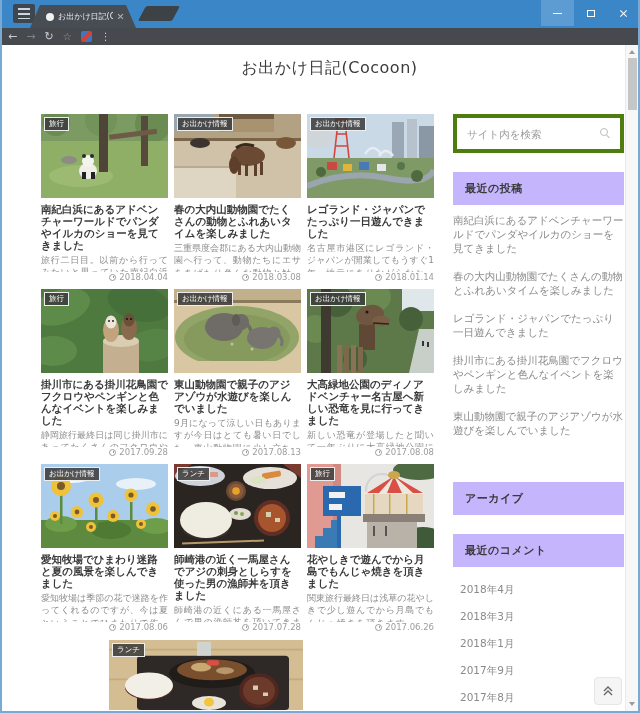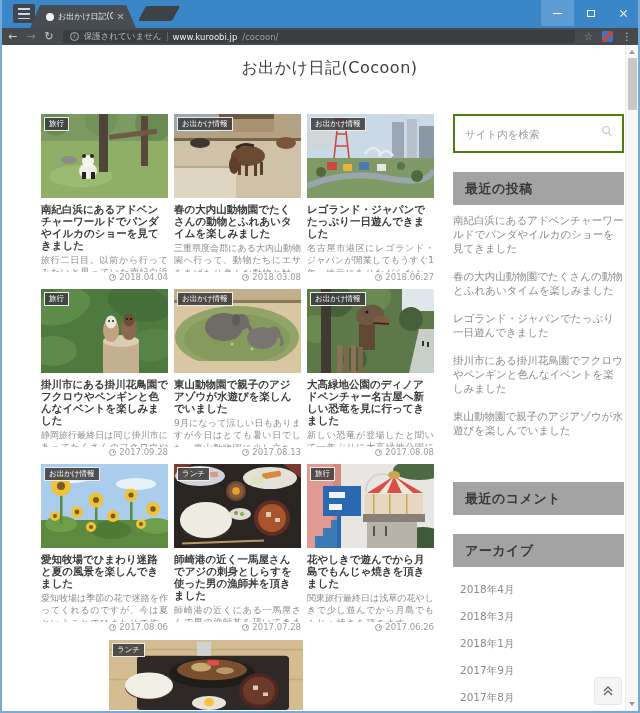--- a/index.html
+++ b/index.html
@@ -64,27 +64,27 @@
   .card-title { margin-top:5px; font-size:10.5px; line-height:12px; font-weight:700; color:#3a3a3a; }
   .card-excerpt { margin-top:3px; font-size:9px; line-height:12.3px; color:#8d8d8d; text-align:justify;
                   display:-webkit-box; -webkit-line-clamp:3; -webkit-box-orient:vertical; overflow:hidden; }
   .card-date { margin-top:auto; align-self:flex-end; font-size:8.5px; color:#9c9c9c; display:flex; align-items:center; gap:3px; }
   .clock-ic { width:7px; height:7px; border:1px solid #9c9c9c; border-radius:50%; position:relative; display:inline-block; }
   .clock-ic::after { content:""; position:absolute; left:2.5px; top:1px; width:1px; height:2.5px; background:#9c9c9c; }
   .post-large { margin-top:8px; margin-left:68px; position:relative; width:194px; height:70px; overflow:hidden; }
   .post-large svg { display:block; width:100%; height:100%; }
   
   .sidebar { width:171px; margin-left:19px; flex:none; }
-  .searchbox { position:relative; width:171px; height:39px; border:2px solid #4d7c0f; }
+  .searchbox { position:relative; width:171px; height:39px; border:4px solid #4d7c0f; }
   .searchbox input { width:100%; height:100%; border:none; outline:none; padding:0 26px 0 10px; font-size:10.5px; color:#555;
                      font-family:"DejaVu Sans","Liberation Sans",sans-serif; }
   .searchbox input::placeholder { color:#9a9a9a; }
   .mag-ic { position:absolute; right:12px; top:10px; width:8px; height:8px; border:1px solid #bdbdbd; border-radius:50%; }
   .mag-ic::after { content:""; position:absolute; right:-3px; bottom:-2px; width:4px; height:1px; background:#bdbdbd; transform:rotate(45deg); }
-  .side-heading { margin-top:19px; height:33px; background:#a3a3a3; font-size:13px; font-weight:700; color:#3a3a3a;
+  .side-heading { margin-top:19px; height:33px; background:#c4b5fd; font-size:11px; font-weight:700; color:#3a3a3a;
                   line-height:33px; padding-left:12px; letter-spacing:.5px; }
   .side-list { margin-top:8px; list-style:none; }
   .side-list li { font-size:10.5px; line-height:14px; color:#8a8a8a; margin-bottom:14px; }
   .archive-list li { margin-bottom:13px;margin-left:7px; }
   .gap-sm { height:12px; }
   
   .backtop { position:absolute; right:16px; bottom:6px; width:28px; height:28px; background:#f5f5f5; border:1px solid #e6e6e6;
              border-radius:4px; display:flex; align-items:center; justify-content:center; }
 </style>
 </head>
@@ -112,27 +112,20 @@
       <div class="win-btn">
           <span class="glyph-close"></span>
         </div>
     </div>
   </div>
 
   <div class="toolbar">
     <span class="nav-ic">←</span>
     <span class="nav-ic disabled">→</span>
     <span class="nav-ic">↻</span>
-    <div class="omnibox">
-      <span class="info-ic"></span>
-      <span class="sec-text">保護されていません</span>
-      <span class="url-sep"></span>
-      <span class="url-host">www.kuroobi.jp</span>
-      <span class="url-path">/cocoon/</span>
-    </div>
     <span class="star-ic">☆</span>
     <span class="ext-ic"></span>
     <span class="menu-ic">⋮</span>
   </div>
 
   <div class="viewport">
     <h1 class="site-title">お出かけ日記(Cocoon)</h1>
 
     <div class="columns">
       <div class="main">
@@ -219,21 +212,21 @@
                 <circle cx="14" cy="58" r="5" fill="#4e6a3e"></circle>
                   <circle cx="110" cy="62" r="6" fill="#4e6a3e"></circle>
                   <circle cx="94" cy="52" r="4" fill="#57754a"></circle>
               </svg>
               <span class="badge">お出かけ情報</span>
             </div>
             <div class="card-title">レゴランド・ジャパンでたっぷり一日遊んできました</div>
             <div class="card-excerpt">名古屋市港区にレゴランド・ジャパンが開業してもうすぐ1年。地元にありながらなかなか行く機会がありません</div>
             <div class="card-date">
                 <span class="clock-ic"></span>
-                <span>2018.06.27</span>
+                <span>2018.01.14</span>
               </div>
           </div>
 
           <div class="card">
             <div class="thumb">
               <svg viewBox="0 0 127 84" preserveAspectRatio="none">
                 <rect width="127" height="84" fill="#4e7a40"></rect>
                 <ellipse cx="20" cy="18" rx="30" ry="17" fill="#5d8c4a" transform="rotate(-18 20 18)"></ellipse>
                 <ellipse cx="98" cy="14" rx="32" ry="18" fill="#46703a" transform="rotate(14 98 14)"></ellipse>
                 <ellipse cx="112" cy="56" rx="26" ry="16" fill="#568346" transform="rotate(-10 112 56)"></ellipse>
@@ -475,23 +468,23 @@
         <div class="side-heading">最近の投稿</div>
         <ul class="side-list">
           <li>南紀白浜にあるアドベンチャーワールドでパンダやイルカのショーを見てきました</li>
           <li>春の大内山動物園でたくさんの動物とふれあいタイムを楽しみました</li>
           <li>レゴランド・ジャパンでたっぷり一日遊んできました</li>
           <li>掛川市にある掛川花鳥園でフクロウやペンギンと色んなイベントを楽しみました</li>
           <li>東山動物園で親子のアジアゾウが水遊びを楽しんでいました</li>
         </ul>
 
         <div class="gap-sm"></div>
+        <div class="side-heading">アーカイブ</div>
+
         <div class="side-heading">最近のコメント</div>
-
-        <div class="side-heading">アーカイブ</div>
         <ul class="side-list archive-list" style="margin-top:15px;">
           <li>2018年4月</li>
           <li>2018年3月</li>
           <li>2018年1月</li>
           <li>2017年9月</li>
           <li>2017年8月</li>
           <li>2017年7月</li>
 
         </ul>
       </div>

